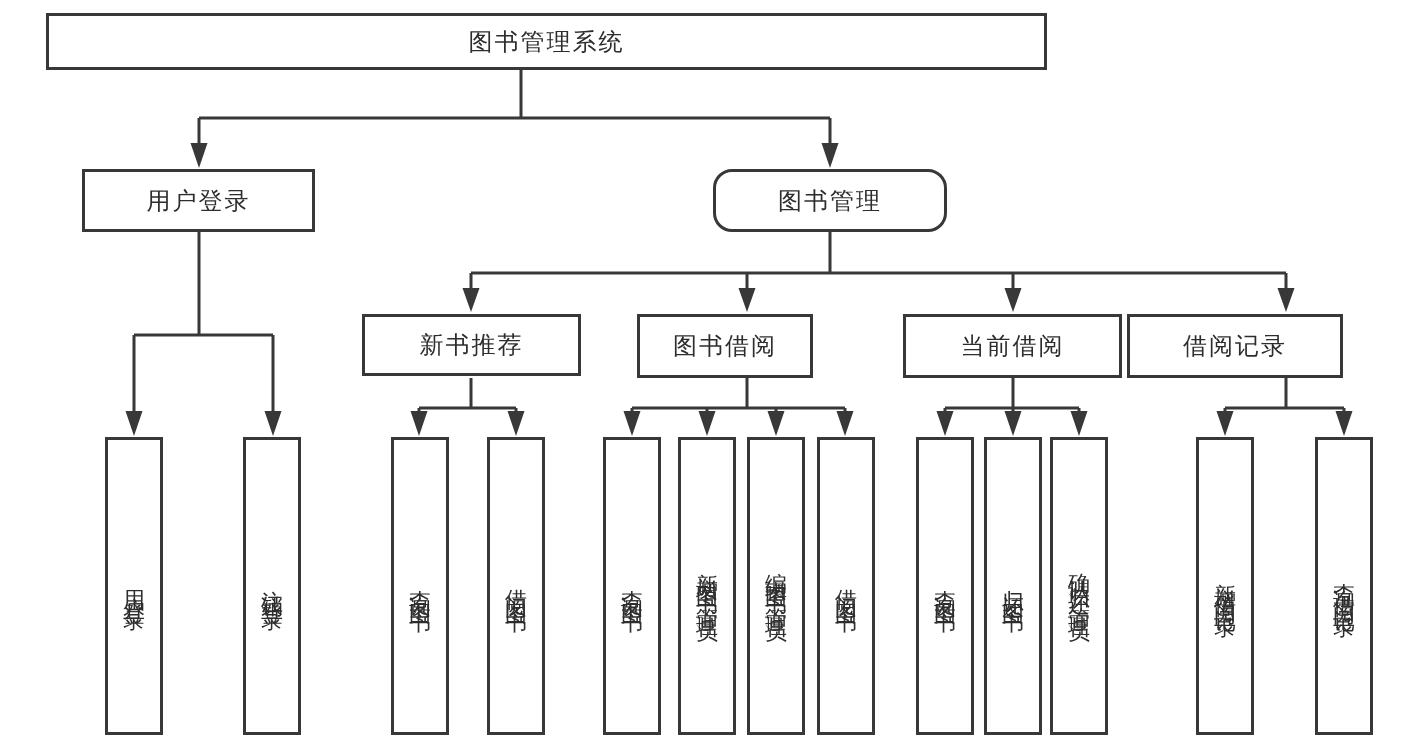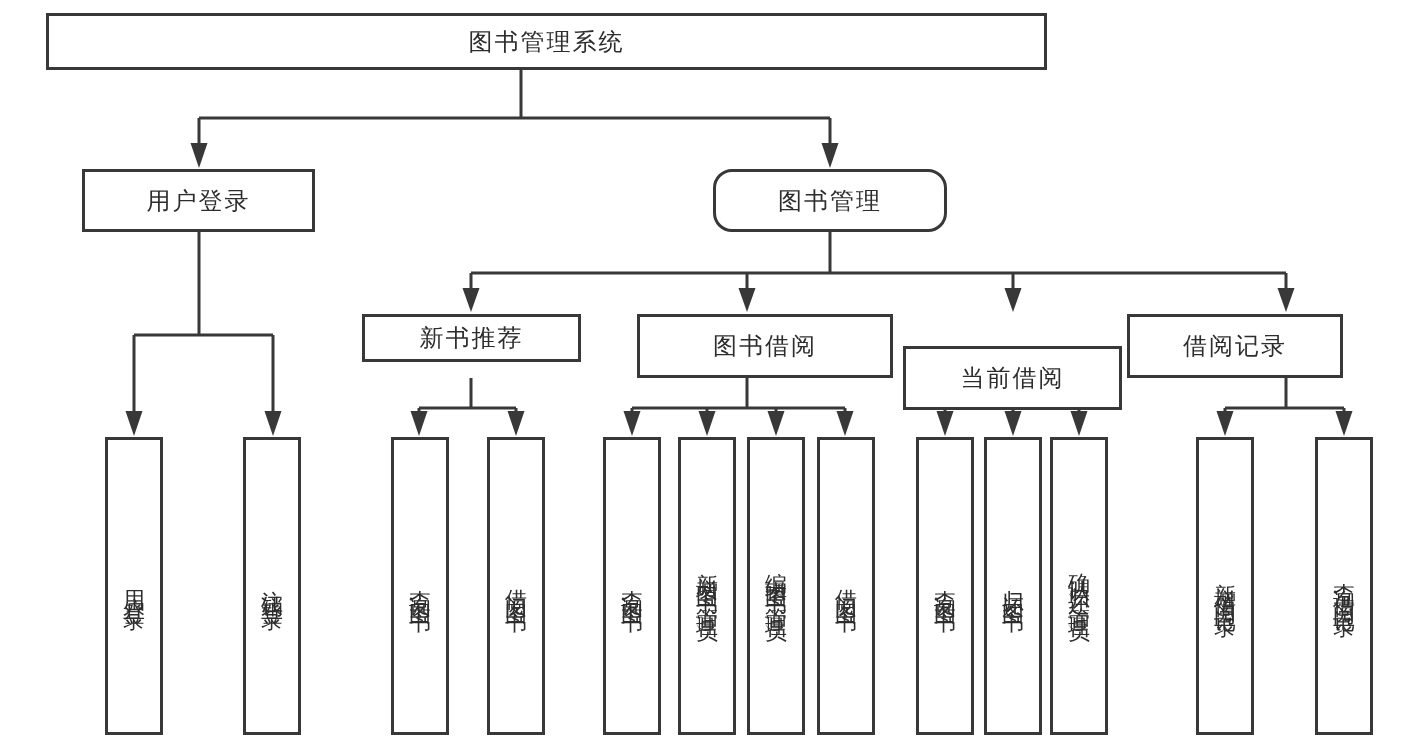--- a/index.html
+++ b/index.html
@@ -30,23 +30,23 @@
     writing-mode:vertical-rl;
     font-size:22px;
     line-height:1;
     letter-spacing:7px;
     color:#2d2d2d;
   }
   
   .root-box   {left:21px;  top:13px;  width:1001px; height:57px;margin-left:25px;}
   .l2-user    {left:82px;  top:169px; width:233px;  height:63px;}
   .l2-book    {left:713px; top:169px; width:234px;  height:63px;border-radius:19px;}
-  .l3-a{left:362px;  top:314px; width:219px; height:48px;}
-  .l3-b{left:637px;  top:314px; width:256px; height:64px;}
-  .l3-c{left:903px;  top:314px; width:219px; height:64px;margin-top:32px;}
+  .l3-a{left:362px;  top:314px; width:219px; height:62px;}
+  .l3-b{left:637px;  top:314px; width:176px; height:64px;}
+  .l3-c{left:903px;  top:314px; width:219px; height:64px;}
   .l3-d{left:1127px; top:314px; width:216px; height:64px;}
   .leaf{top:437px;width:58px;height:298px;}
   .lf1{left:105px;} .lf2{left:243px;}
   .lf3{left:391px;} .lf4{left:487px;}
   .lf5{left:603px;} .lf6{left:678px;} .lf7{left:747px;} .lf8{left:817px;}
   .lf9{left:916px;} .lf10{left:984px;} .lf11{left:1050px;}
   .lf12{left:1196px;} .lf13{left:1315px;}
   .watermark{
     position:absolute;
     left:1186px;top:717px;

